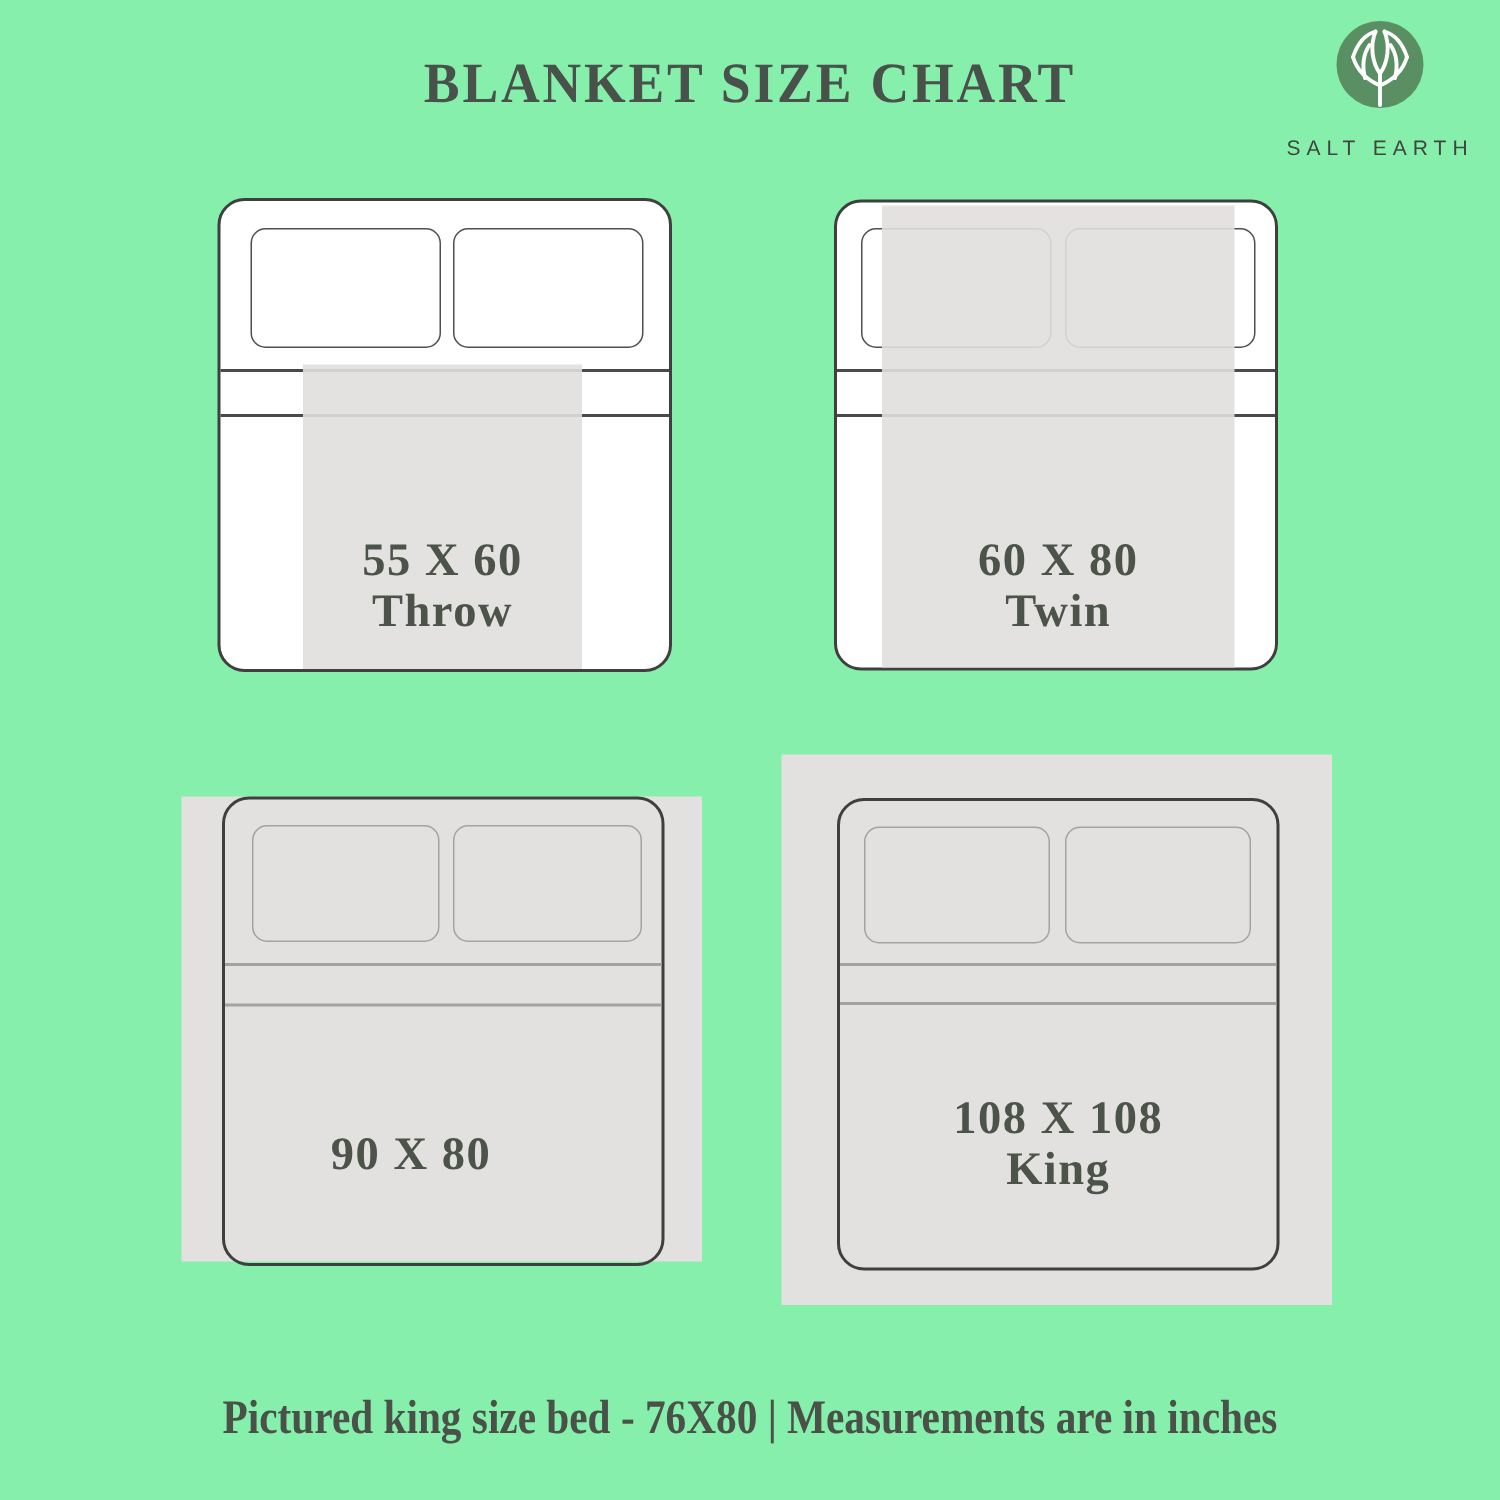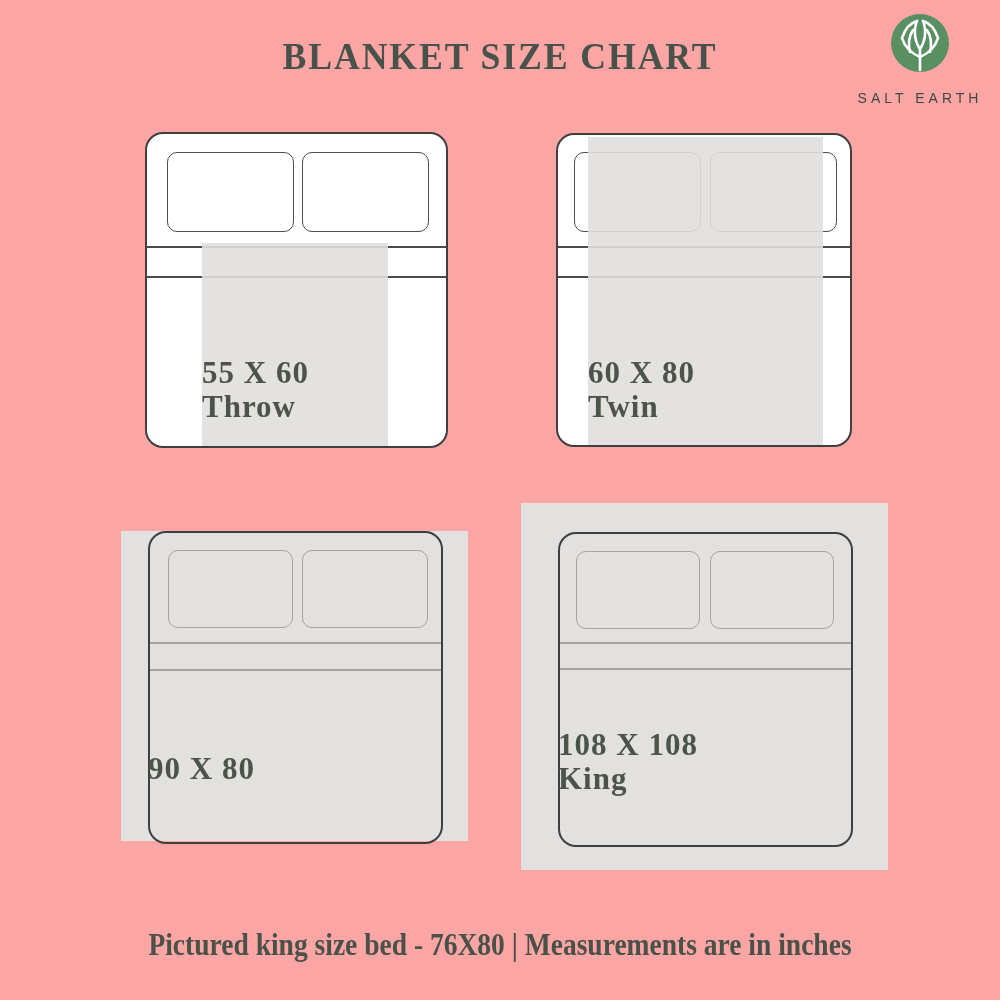--- a/index.html
+++ b/index.html
@@ -1,17 +1,17 @@
 <!DOCTYPE html>
 <html><head>
 <meta charset="utf-8">
 <style>
   html, body { margin:0; padding:0; background:#ffffff; }
   .canvas {
-    position:relative; width:1000px; height:1000px; background:#fca5a5;
+    position:relative; width:1000px; height:1000px; background:#86efac;
     font-family:"Liberation Serif", serif; overflow:hidden;
   }
 
   
   .title {
     position:absolute; top:34px; left:0; width:1000px; margin:0;
     text-align:center; font-size:38px; font-weight:bold; letter-spacing:2px;
     color:#49524a; transform:scaleX(0.94);
   }
   .brand { position:absolute; left:840px; top:11px; width:160px; text-align:center; }
@@ -31,21 +31,21 @@
   .pillow {
     position:absolute; box-sizing:border-box;
     border:1.5px solid #4f4f4f; border-radius:10px;
   }
   .fold { position:absolute; height:2px; background:#4a4a4a; }
   .blanket-overlay { position:absolute; background:rgba(224,223,221,0.9); }
   .blanket-solid { position:absolute; background:#e2e1df; }
   .faded-stroke { border-color:#a4a3a1; }
   .faded-line { background:#a4a3a1; }
   .label {
-    position:absolute; color:#4c544a;
+    position:absolute; text-align:center; color:#4c544a;
     font-weight:bold; font-size:31px; line-height:34px; letter-spacing:1px;
   }
 
   
   #throw-bed    { left:145px; top:132px; width:303px; height:316px; }
   #throw-p1     { left:167px; top:152px; width:127px; height:80px; }
   #throw-p2     { left:302px; top:152px; width:127px; height:80px; }
   #throw-f1     { left:147px; top:246px; width:299px; }
   #throw-f2     { left:147px; top:276px; width:299px; }
   #throw-blanket{ left:202px; top:243px; width:186px; height:203px; }

